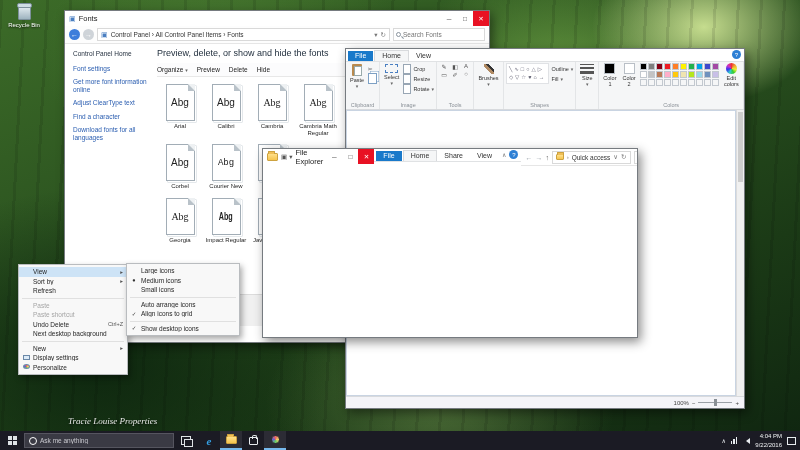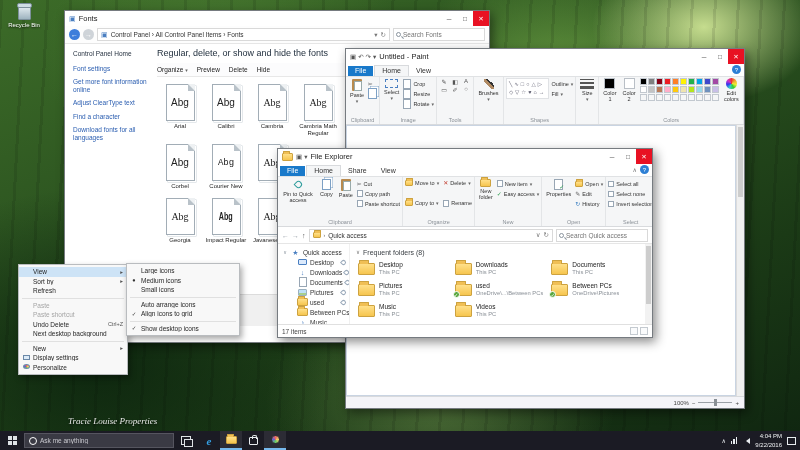--- a/index.html
+++ b/index.html
@@ -102,21 +102,21 @@
 .palette{display:grid;grid-template-columns:repeat(10,8px);grid-auto-rows:8px}
 .cbtn{display:flex;flex-direction:column;align-items:center;gap:1px;font-size:5.5px;color:#333;padding:0 2px;text-align:center;line-height:1.1}
 .cbtn .big{width:11px;height:11px;border:1px solid #b9bfc6}
 .rainbow{width:11px;height:11px;border-radius:50%;background:conic-gradient(#e33,#ea3,#ee3,#3c3,#3cc,#33e,#c3c,#e33)}
 .sizeic{width:14px;display:flex;flex-direction:column;gap:2px}
 .sizeic i{display:block;background:#555;height:1px}
 .sizeic i:nth-child(2){height:2px}.sizeic i:nth-child(3){height:3px}
 .brushic{width:10px;height:10px;background:linear-gradient(45deg,transparent 38%,#b08a63 38% 58%,#333 58% 70%,transparent 70%)}
 .selic{width:13px;height:9px;border:1px dashed #4a7fc1}
 
-.exp-win{left:277px;top:148px;width:376px;height:190px;z-index:4;display:flex;flex-direction:column}
+.exp-win{left:262px;top:148px;width:376px;height:190px;z-index:4;display:flex;}
 .exp-ribbon{height:50px}
 .exp-addr{height:17px;display:flex;align-items:center;gap:3px;padding:0 4px;border-bottom:1px solid #e6e6e6;background:#fff}
 .navgly{font-size:7px;color:#9aa2aa}
 .navgly.on{color:#555}
 .exp-body{flex:1;display:flex;overflow:hidden;position:relative}
 .exp-side{width:72px;flex:none;padding:3px 0 0 2px;font-size:6.5px;color:#333;overflow:hidden;border-right:1px solid #f0f0f0}
 .nav-row{display:flex;align-items:center;gap:2px;height:10px;padding-right:3px;white-space:nowrap}
 .nav-row .chev{width:6px;font-size:5px;color:#8a949e;text-align:center;flex:none}
 .icbox{width:11px;display:flex;justify-content:center;flex:none}
 .exp-main{flex:1;padding:2px 10px 0 6px;overflow:hidden;position:relative}
@@ -222,21 +222,21 @@
         <div class="cp-home">Control Panel Home</div>
         <div id="fonts-links">
             <div class="cp-link">Font settings</div>
             <div class="cp-link">Get more font information online</div>
             <div class="cp-link">Adjust ClearType text</div>
             <div class="cp-link">Find a character</div>
             <div class="cp-link">Download fonts for all languages</div>
           </div>
       </div>
       <div class="fonts-content">
-        <div class="fonts-heading">Regular, delete, or show and hide the fonts</div>
+        <div class="fonts-heading">Preview, delete, or show and hide the fonts</div>
         <div class="fonts-toolbar">
           <span><span>Organize</span> <span class="car">▾</span></span>
           <span>Preview</span>
           <span>Delete</span>
           <span>Hide</span>
         </div>
         <div id="fonts-grid">
             <div class="frow">
               <div class="ftile">
                 <div class="fpage">
@@ -306,34 +306,20 @@
           </div>
       </div>
     </div>
     <div class="fonts-details">
       <span>Font style:</span>
       <span>Show/Hide:</span>
     </div>
   </section>
 
   <section class="window paint-win">
-    <div class="titlebar">
-      <span class="qat">
-        <span>▣</span>
-        <span>↶</span>
-        <span>↷</span>
-        <span>▾</span>
-      </span>
-      <span>Untitled - Paint</span>
-      <span class="wctrl">
-        <span>─</span>
-        <span>□</span>
-        <span class="close">✕</span>
-      </span>
-    </div>
     <div class="tabs">
       <span class="tab file">File</span>
       <span class="tab active">Home</span>
       <span class="tab">View</span>
       <span class="tab-right">
           <span class="help">?</span>
         </span>
     </div>
     <div class="ribbon paint-ribbon">
       <div class="rgroup">

